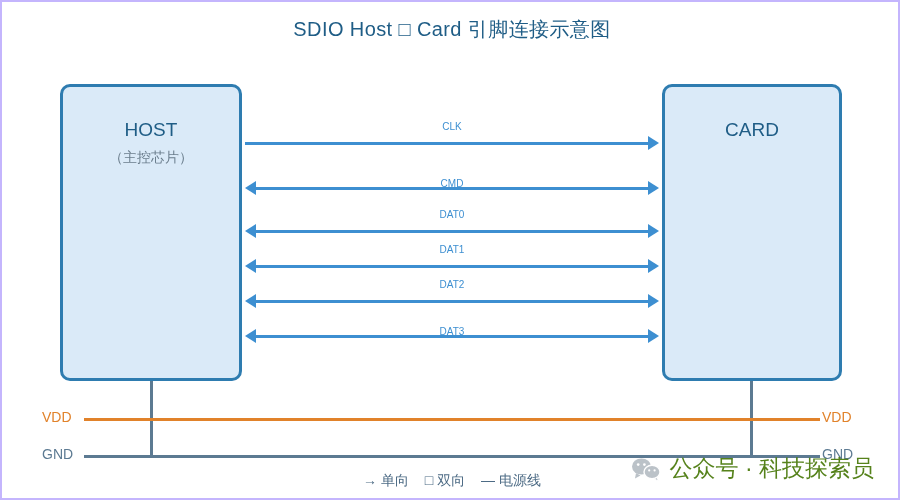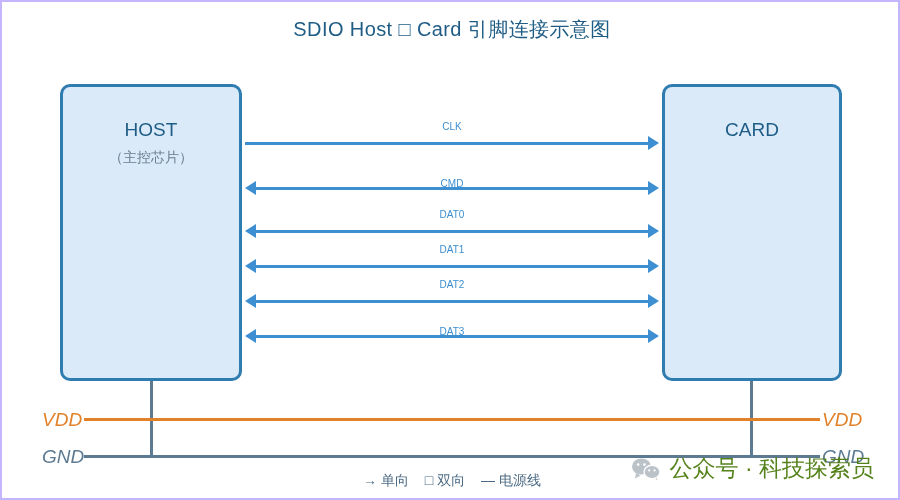--- a/index.html
+++ b/index.html
@@ -77,23 +77,22 @@
   .arrow-right{border-left:11px solid #3d8fd1;}
   .arrow-left{border-right:11px solid #3d8fd1;}
 
   
   .pwr-line{position:absolute;height:3px;}
   .vdd-line{background:#e1822a;}
   .gnd-line{background:#5c7a92;}
   .pwr-drop{position:absolute;width:3px;background:#5c7a92;}
   .pwr-label{
     position:absolute;
-    font-size:19px;
-    white-space:nowrap;
-    font-style:italic;
+    font-size:14px;
+    white-space:nowrap;
   }
   .vdd-label{color:#e1822a;}
   .gnd-label{color:#5c7a92;}
 
   
   .legend{
     position:absolute;
     left:0;top:470px;width:900px;
     text-align:center;
     font-size:14px;

